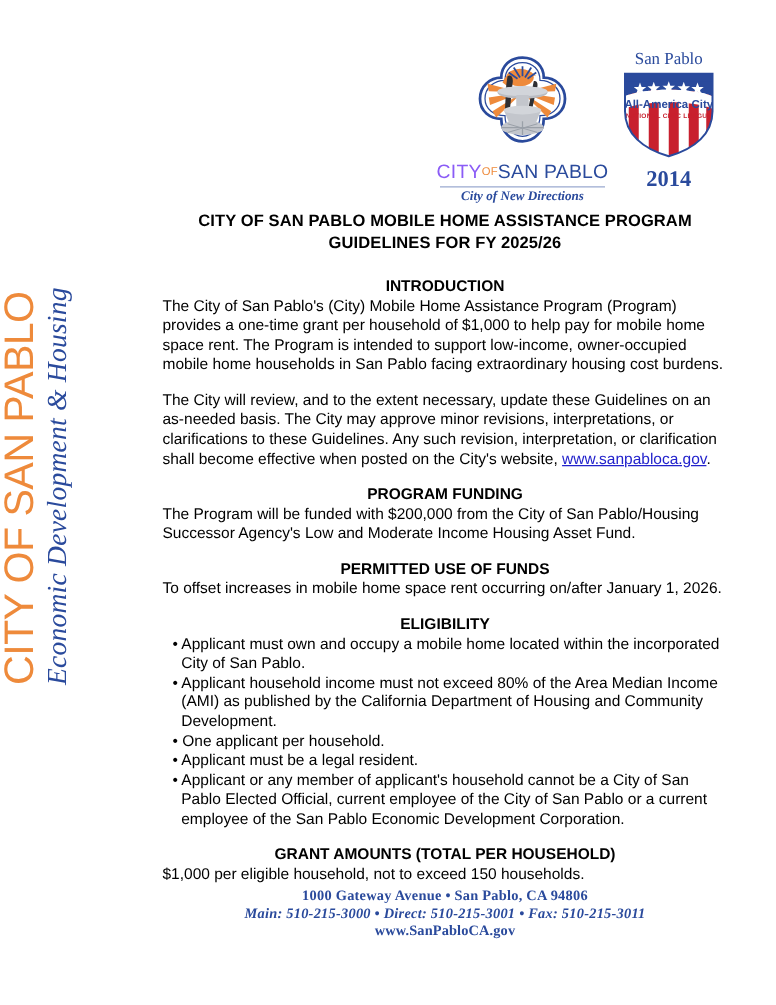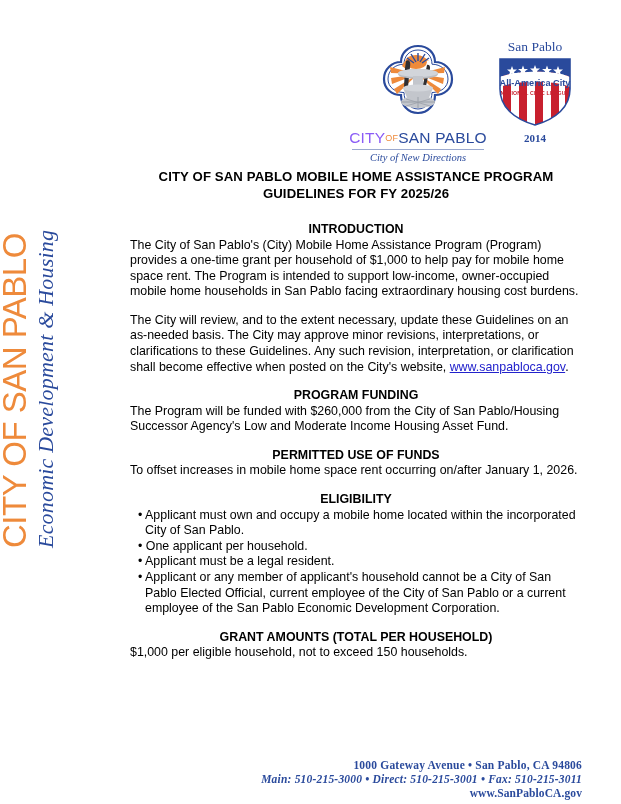--- a/index.html
+++ b/index.html
@@ -90,21 +90,21 @@
   .wm-of { color: #EE8A3B; font-size: 9px; vertical-align: 2px; }
   .wm-sp { color: #2A4A9C; }
   .wm-rule {
     height: 1px;
     background: #9aa9cf;
     margin: 2px 4px 2px 4px;
   }
   .tagline {
     font-family: "Liberation Serif", serif;
     font-style: italic;
-    font-weight: normal;
+    font-weight: bold;
     font-size: 10.5px;
     color: #2A4A9C;
     white-space: nowrap;
   }
 
   .aac-block {
     position: absolute;
     left: 140px;
     top: 0px;
     width: 110px;
@@ -113,21 +113,21 @@
   .aac-top {
     font-family: "Liberation Serif", serif;
     font-size: 13.5px;
     color: #2A4A9C;
     line-height: 14px;
     margin-bottom: 1px;
   }
   .aac-year {
     font-family: "Liberation Serif", serif;
     font-weight: bold;
-    font-size: 11px;
+    font-size: 18px;
     color: #2A4A9C;
     margin-top: 1px;
   }
 
   
   .content {
     position: absolute;
     left: 130px;
     top: 168px;
     width: 452px;
@@ -171,23 +171,23 @@
   }
   .link {
     color: #2222CC;
     text-decoration: underline;
   }
 
   
   .footer {
     position: absolute;
     left: 130px;
-    top: 758px;
+    top: 710px;
     width: 452px;
-    text-align: right;
+    text-align: center;
     color: #2A4A9C;
   }
   .f1 {
     font-family: "Liberation Serif", serif;
     font-weight: bold;
     font-size: 11.5px;
     line-height: 14px;
     letter-spacing: 0.2px;
   }
   .f2 {
@@ -336,32 +336,33 @@
     <div class="section-head">INTRODUCTION</div>
     <p class="para">The City of San Pablo's (City) Mobile Home Assistance Program (Program) provides a one-time grant per household of $1,000 to help pay for mobile home space rent. The Program is intended to support low-income, owner-occupied mobile home households in San Pablo facing extraordinary housing cost burdens.</p>
 
     <div class="gap"></div>
 
     <p class="para"><span>The City will review, and to the extent necessary, update these Guidelines on an as-needed basis. The City may approve minor revisions, interpretations, or clarifications to these Guidelines. Any such revision, interpretation, or clarification shall become effective when posted on the City's website, </span><a class="link" href="#">www.sanpabloca.gov</a><span>.</span></p>
 
     <div class="gap"></div>
 
     <div class="section-head">PROGRAM FUNDING</div>
-    <p class="para">The Program will be funded with $260,000 from the City of San Pablo/Housing Successor Agency's Low and Moderate Income Housing Asset Fund.</p>
+    <p class="para">The Program will be funded with $200,000 from the City of San Pablo/Housing Successor Agency's Low and Moderate Income Housing Asset Fund.</p>
 
     <div class="gap"></div>
 
     <div class="section-head">PERMITTED USE OF FUNDS</div>
     <p class="para">To offset increases in mobile home space rent occurring on/after January 1, 2026.</p>
 
     <div class="gap"></div>
 
     <div class="section-head">ELIGIBILITY</div>
     <ul class="bullets">
       <li>• Applicant must own and occupy a mobile home located within the incorporated City of San Pablo.</li>
+      <li>• Applicant household income must not exceed 80% of the Area Median Income (AMI) as published by the California Department of Housing and Community Development.</li>
       <li>• One applicant per household.</li>
       <li>• Applicant must be a legal resident.</li>
       <li>• Applicant or any member of applicant's household cannot be a City of San Pablo Elected Official, current employee of the City of San Pablo or a current employee of the San Pablo Economic Development Corporation.</li>
     </ul>
 
     <div class="gap"></div>
 
     <div class="section-head">GRANT AMOUNTS (TOTAL PER HOUSEHOLD)</div>
     <p class="para">$1,000 per eligible household, not to exceed 150 households.</p>
   </div>

